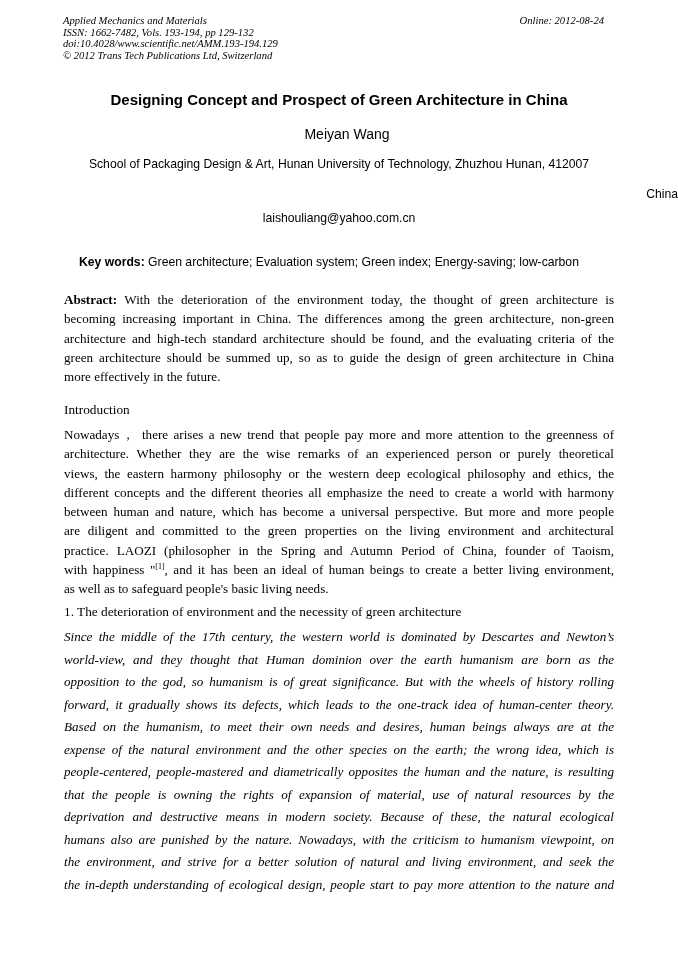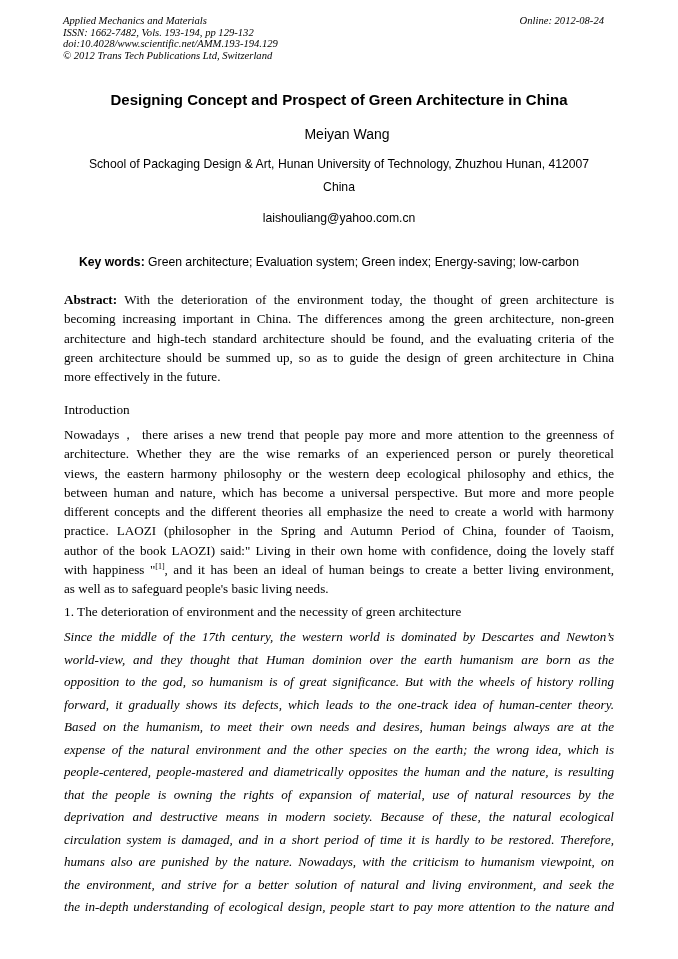--- a/index.html
+++ b/index.html
@@ -5,21 +5,21 @@
   html, body { margin: 0; padding: 0; background: #ffffff; }
   body { width: 678px; height: 959px; position: relative; overflow: hidden; color: #000; }
   .page { position: absolute; left: 0; top: 0; width: 668px; height: 959px; }
   .hdr { position: absolute; font-family: "Liberation Serif", serif; font-style: italic; font-size: 10.6px; line-height: 11.6px; }
   .hdr-left { left: 63px; top: 15px; }
   .hdr-right { right: 64px; top: 15px; }
   .center { position: absolute; left: 0; width: 678px; text-align: center; font-family: "Liberation Sans", sans-serif; }
   .title { top: 91px; font-size: 15px; font-weight: bold; }
   .author { top: 126px; font-size: 14px; padding-left: 8px; }
   .affil { top: 157px; font-size: 12.2px; }
-  .country { top: 180px; font-size: 12.2px; }
+  .country { top: 187px; font-size: 12.2px; text-align: right; }
   .email { top: 211px; font-size: 12.2px; }
   .kw { position: absolute; left: 64px; top: 255px; font-family: "Liberation Sans", sans-serif; font-size: 12.2px; padding-left: 15px; }
   .kw b { font-weight: bold; }
   .para { position: absolute; left: 64px; width: 550px; font-family: "Liberation Serif", serif; font-size: 13.1px; text-align: justify; }
   .para .ln { display: block; white-space: nowrap; text-align-last: justify; text-align: justify; }
   .para .ln.last { text-align-last: left; }
   .abstract { top: 290px; line-height: 19.3px; }
   .abstract b { font-weight: bold; }
   .sec { position: absolute; left: 64px; font-family: "Liberation Serif", serif; font-size: 13.3px; font-weight: normal; }
   .intro-h { top: 402px; }
@@ -58,38 +58,37 @@
     <span class="ln">architecture and high-tech standard architecture should be found, and the evaluating criteria of the</span>
     <span class="ln">green architecture should be summed up, so as to guide the design of green architecture in China</span>
     <span class="ln last">more effectively in the future.</span>
   </div>
 
   <div class="sec intro-h">Introduction</div>
   <div class="para intro">
     <span class="ln">Nowadays， there arises a new trend that people pay more and more attention to the greenness of</span>
     <span class="ln">architecture. Whether they are the wise remarks of an experienced person or purely theoretical</span>
     <span class="ln">views, the eastern harmony philosophy or the western deep ecological philosophy and ethics, the</span>
+    <span class="ln">different concepts and the different theories all emphasize the need to create a world with harmony</span>
     <span class="ln">between human and nature, which has become a universal perspective. But more and more people</span>
-    <span class="ln">different concepts and the different theories all emphasize the need to create a world with harmony</span>
+    <span class="ln">are diligent and committed to the green properties on the living environment and architectural</span>
     <span class="ln">practice. LAOZI (philosopher in the Spring and Autumn Period of China, founder of Taoism,</span>
-    <span class="ln">author of the book LAOZI) said:" Living in their own home with confidence, doing the lovely staff</span>
     <span class="ln"><span>with happiness "</span><sup>[1]</sup><span>, and it has been an ideal of human beings to create a better living environment,</span></span>
     <span class="ln last">as well as to safeguard people's basic living needs.</span>
   </div>
 
   <div class="sec sec1-h">1. The deterioration of environment and the necessity of green architecture</div>
   <div class="para sec1">
     <span class="ln">Since the middle of the 17th century, the western world is dominated by Descartes and Newton’s</span>
     <span class="ln">world-view, and they thought that Human dominion over the earth humanism are born as the</span>
     <span class="ln">opposition to the god, so humanism is of great significance. But with the wheels of history rolling</span>
     <span class="ln">forward, it gradually shows its defects, which leads to the one-track idea of human-center theory.</span>
     <span class="ln">Based on the humanism, to meet their own needs and desires, human beings always are at the</span>
     <span class="ln">expense of the natural environment and the other species on the earth; the wrong idea, which is</span>
     <span class="ln">people-centered, people-mastered and diametrically opposites the human and the nature, is resulting</span>
     <span class="ln">that the people is owning the rights of expansion of material, use of natural resources by the</span>
     <span class="ln">deprivation and destructive means in modern society. Because of these, the natural ecological</span>
-    <span class="ln">circulation system is damaged, and in a short period of time it is hardly to be restored. Therefore,</span>
     <span class="ln">humans also are punished by the nature. Nowadays, with the criticism to humanism viewpoint, on</span>
     <span class="ln">the environment, and strive for a better solution of natural and living environment, and seek the</span>
     <span class="ln">the in-depth understanding of ecological design, people start to pay more attention to the nature and</span>
   </div>
 
 </div>
 
 </body></html>

